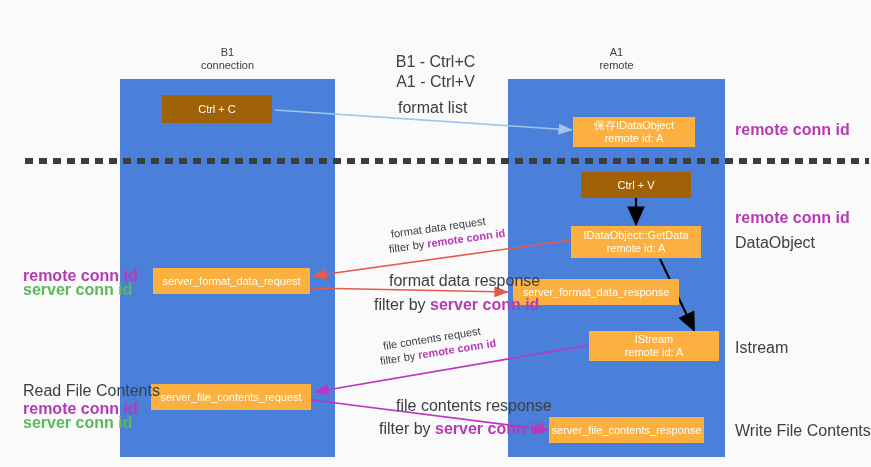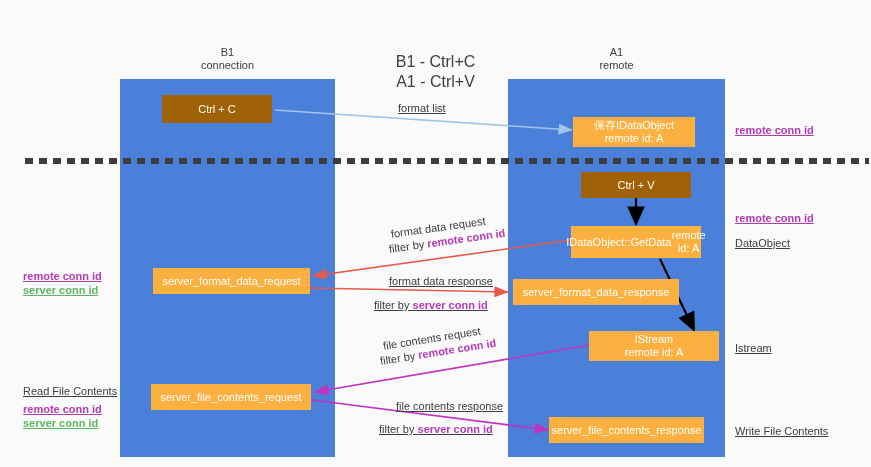--- a/index.html
+++ b/index.html
@@ -29,21 +29,21 @@
   
   .box{
     display:flex;align-items:center;justify-content:center;
     text-align:center;color:#ffffff;font-size:11px;line-height:13px;
     box-sizing:border-box;padding:2px 4px;
   }
   .box.green{background:#a16207;}
   .box.orange{background:#fbb040;}
 
   
-  .lbl{font-size:11px;line-height:14px;color:#3c4043;text-decoration:underline;}
+  .lbl{font-size:16px;line-height:14px;color:#3c4043;}
   .lbl.pink{color:#b53bb5;font-weight:bold;}
   .lbl.green{color:#5cb85c;font-weight:bold;}
   .sw-pink{color:#b53bb5;font-weight:bold;}
 
   
   .rot{
     font-size:11px;line-height:14px;color:#3c4043;white-space:nowrap;
     transform-origin:0 0;
   }
   svg{position:absolute;left:0;top:0;overflow:visible;}
@@ -109,21 +109,21 @@
 
   <div class="abs box orange" style="left:573px;top:117px;width:122px;height:30px;flex-direction:column;">
     <span>保存IDataObject</span>
     <span>remote id: A</span>
   </div>
 
   <div class="abs box green" style="left:581px;top:172px;width:110px;height:26px;">
     <span>Ctrl + V</span>
   </div>
 
-  <div class="abs box orange" style="left:571px;top:226px;width:130px;height:32px;flex-direction:row;">
+  <div class="abs box orange" style="left:571px;top:226px;width:130px;height:32px;flex-direction:column;">
     <span>IDataObject::GetData</span>
     <span>remote id: A</span>
   </div>
 
   <div class="abs box orange" style="left:153px;top:268px;width:157px;height:26px;text-align:center;">
     <span>server_format_data_request</span>
   </div>
 
   <div class="abs box orange" style="left:513px;top:279px;width:166px;height:26px;">
     <span>server_format_data_response</span>

